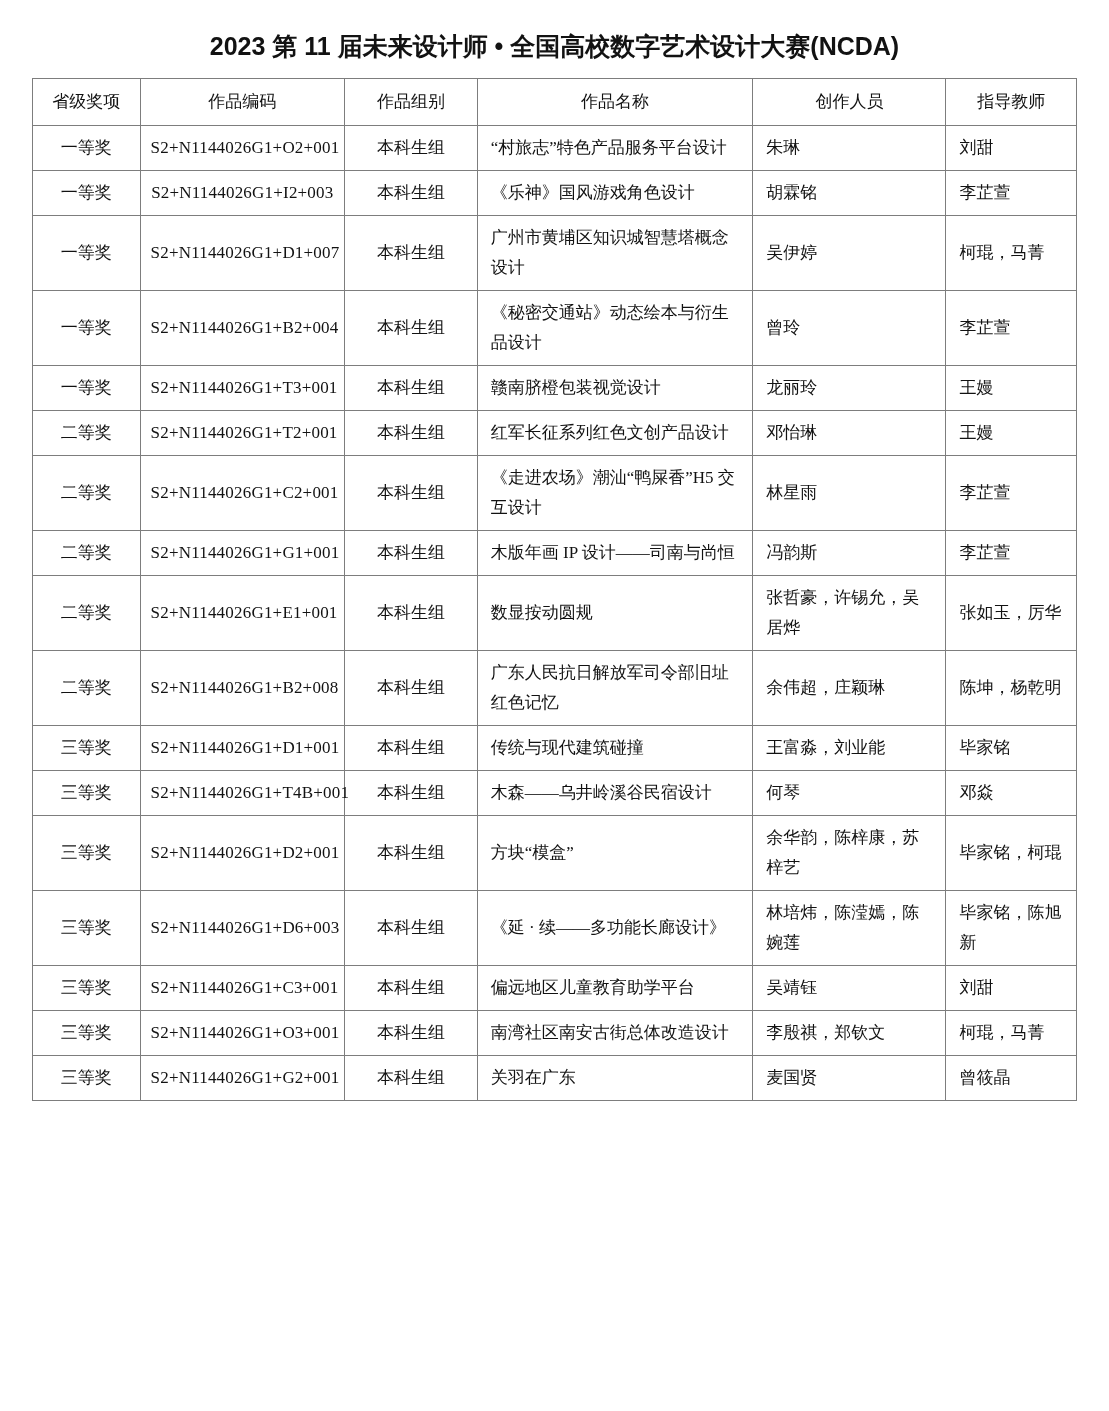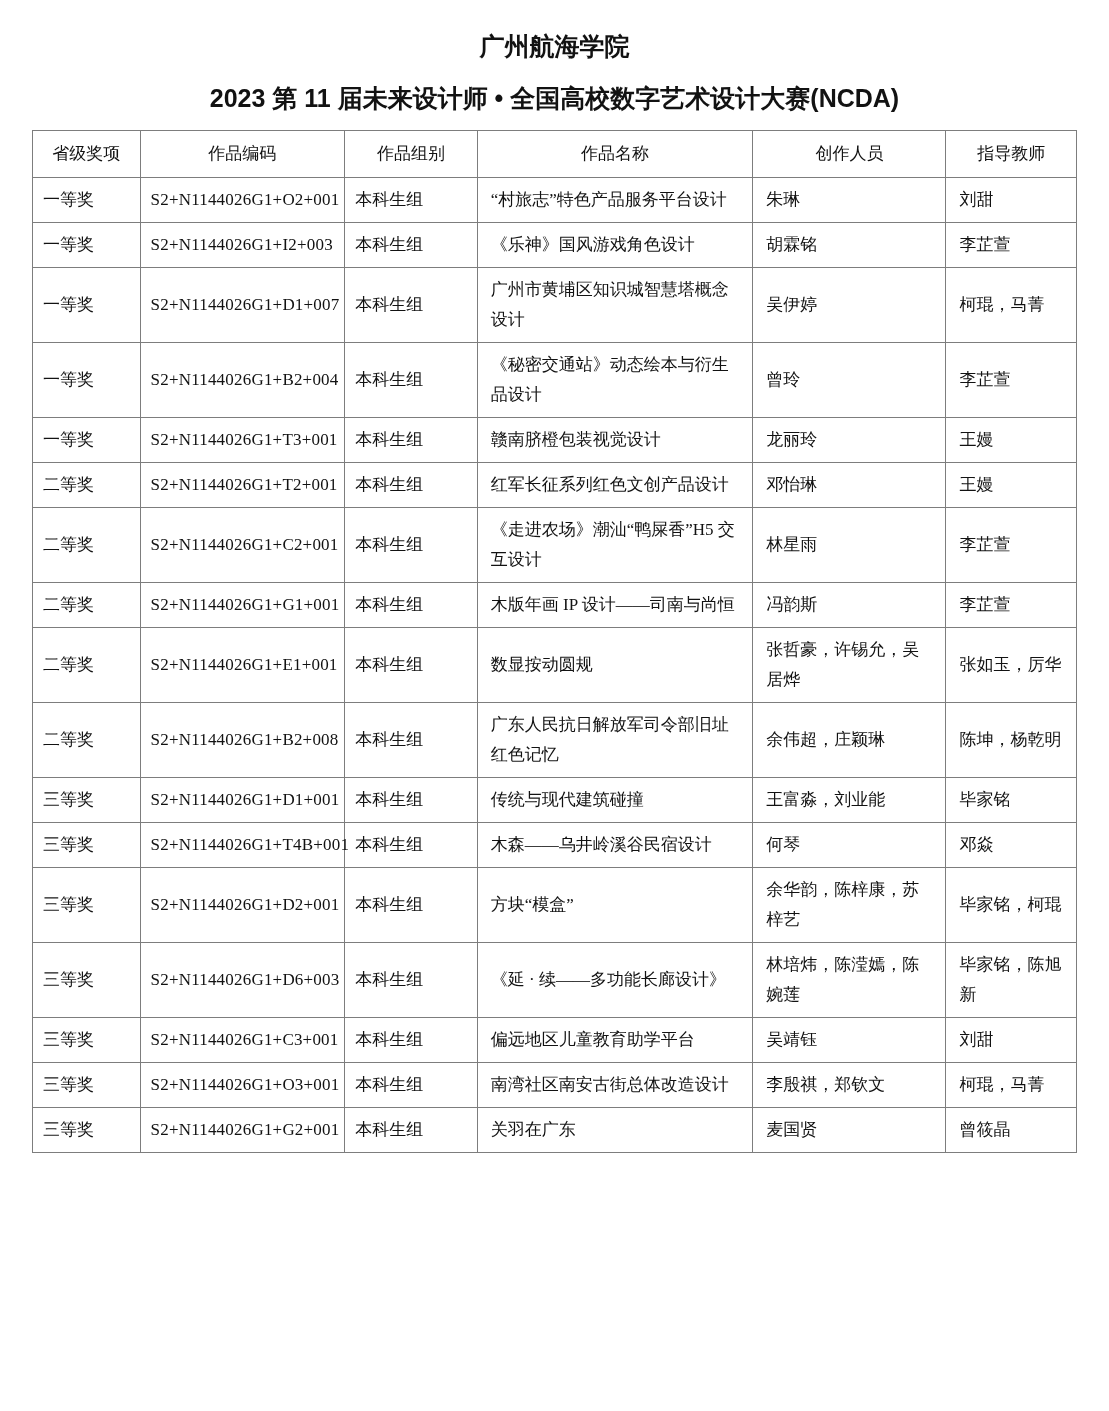--- a/index.html
+++ b/index.html
@@ -53,40 +53,40 @@
     line-height: 30px;
     padding: 7px 10px;
     vertical-align: middle;
     font-weight: normal;
   }
   thead th {
     height: 47px;
     padding: 4px 6px;
   }
   td:nth-child(1), td:nth-child(2), td:nth-child(3) {
+    text-align: center;
   }
   td:nth-child(2) {
     white-space: nowrap;
     font-size: 17px;
     letter-spacing: 0.2px;
     margin-left: 45px;
   }
   td:nth-child(4), td:nth-child(5), td:nth-child(6) {
     text-align: left;
     padding-left: 13px;
     padding-right: 11px;
   }
 </style>
 </head>
 <body>
 
 <div class="page">
 
   <div class="titles">
-    <div class="title-line">广州航海学院</div>
     <div class="title-line">2023 第 11 届未来设计师 • 全国高校数字艺术设计大赛(NCDA)</div>
   </div>
 
   <table class="awards">
     <colgroup>
       <col class="c-award">
       <col class="c-code">
       <col class="c-group">
       <col class="c-title">
       <col class="c-creators">

